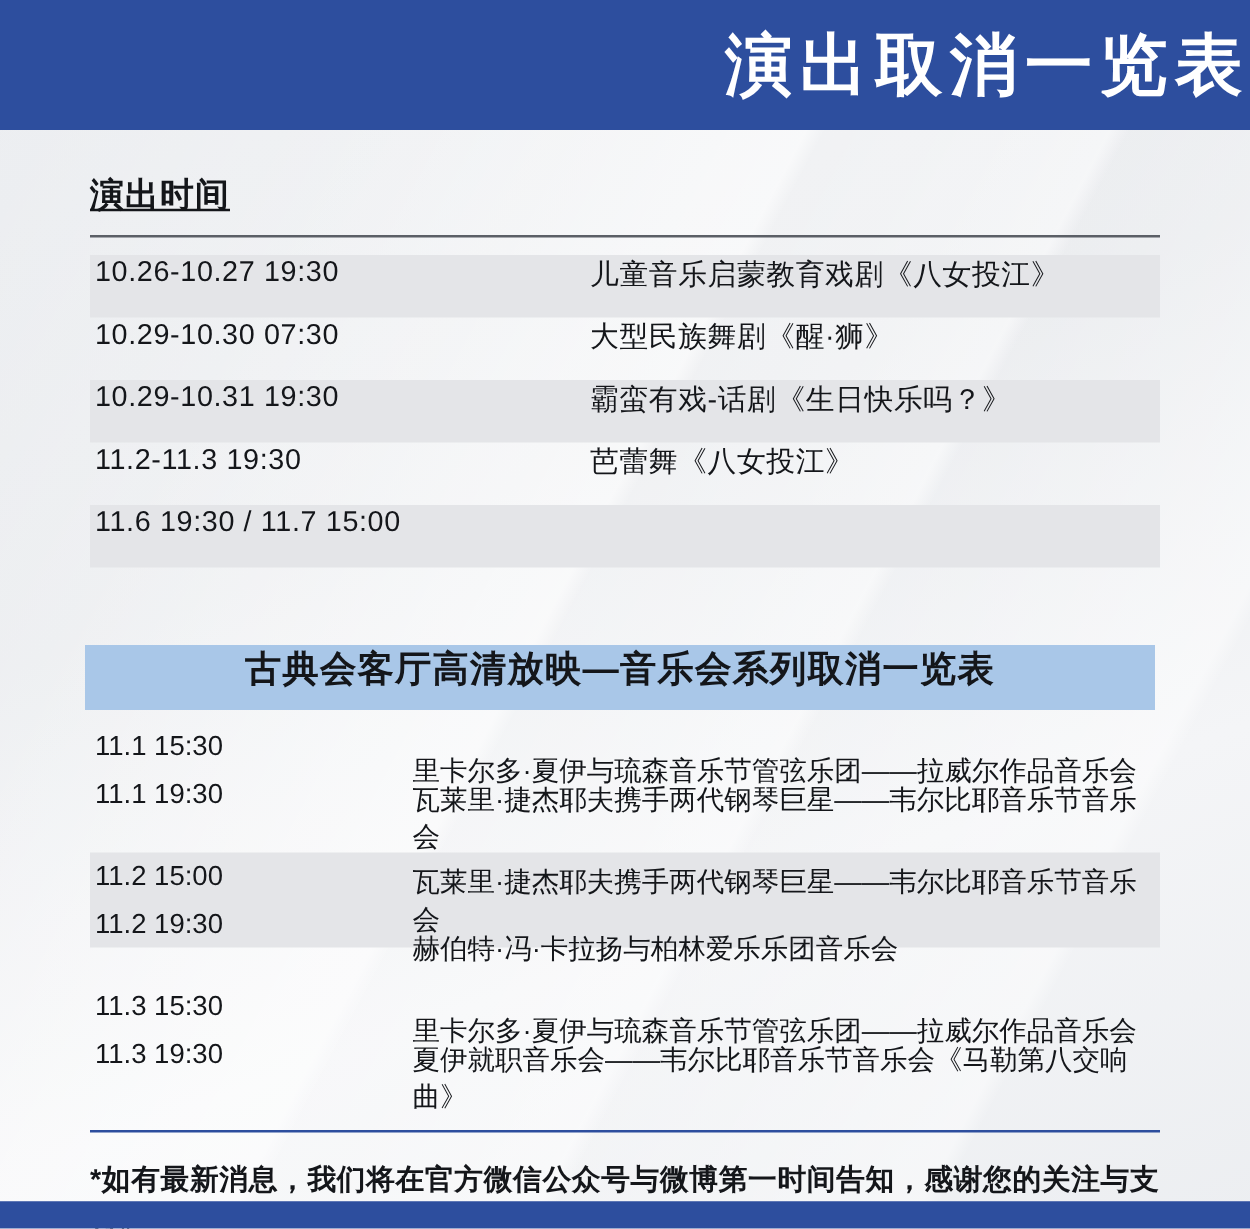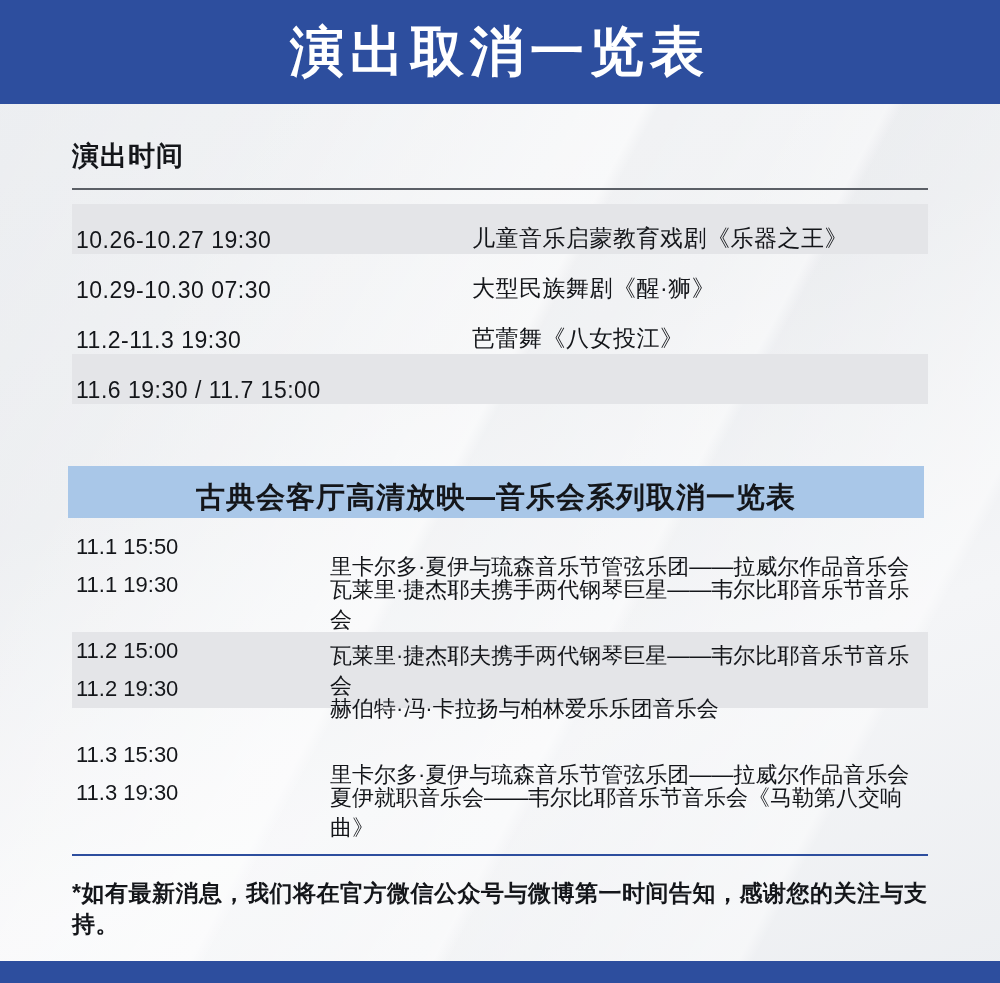--- a/index.html
+++ b/index.html
@@ -22,21 +22,21 @@
       linear-gradient(118deg, rgba(255,255,255,0) 20%, rgba(255,255,255,0.5) 62%, rgba(255,255,255,0) 63%),
       linear-gradient(118deg, rgba(255,255,255,0) 55%, rgba(255,255,255,0.45) 82%, rgba(255,255,255,0) 83%),
       linear-gradient(160deg, #eceef1 0%, #e9ebee 40%, #f4f5f7 70%, #eceef1 100%);
     overflow: hidden;
   }
   .header {
     height: 104px;
     background: #2d4e9e;
     display: flex;
     align-items: center;
-    justify-content: center;
+    justify-content: flex-end;
   }
   .header-title {
     color: #ffffff;
     font-size: 54px;
     font-weight: bold;
     letter-spacing: 6px;
   }
   .body-wrap {
     padding: 0 72px;
     box-sizing: border-box;
@@ -52,33 +52,34 @@
     align-items: flex-end;
     padding-bottom: 14px;
     border-bottom: 2px solid #5b5f66;
   }
   .t1-head .col-time {
     width: 350px;
     font-size: 27px;
     font-weight: bold;
     color: #14161a;
     letter-spacing: 1px;
+    text-decoration: underline;
   }
   .t1-head .col-name {
     flex: 1;
     font-size: 27px;
     font-weight: bold;
     color: #14161a;
     letter-spacing: 1px;
     text-align: left;
     padding-left: 92px;
   }
   .t1-row {
     display: flex;
-    align-items: flex-end;
+    align-items: flex-start;
     height: 50px;
   }
   .t1-row.shade { background: #e4e5e8; }
   .t1-row .c-time {
     width: 350px;
     font-size: 23px;
     color: #14161a;
     padding-left: 4px;
     box-sizing: border-box;
     letter-spacing: 0.5px;
@@ -95,21 +96,21 @@
 
   
   .section2 {
     margin-top: 62px;
     width: 856px;
   }
   .s2-banner {
     background: #a9c7e8;
     height: 52px;
     display: flex;
-    align-items: flex-end;
+    align-items: flex-start;
     justify-content: center;
     margin-left: -4px;
     width: 856px;
     box-sizing: border-box;
   }
   .s2-banner-text {
     font-size: 29px;
     font-weight: bold;
     color: #14161a;
     letter-spacing: 1px;
@@ -176,43 +177,47 @@
   <div class="body-wrap">
 
     <div class="table1">
       <div class="t1-head">
         <div class="col-time">演出时间</div>
       </div>
       <div class="spacer-rows"></div>
 
       <div class="t1-row shade">
         <div class="c-time">10.26-10.27  19:30</div>
-        <div class="c-name">儿童音乐启蒙教育戏剧《乐器之王》</div>
+        <div class="c-name">儿童音乐启蒙教育戏剧《八女投江》</div>
       </div>
       <div class="t1-row">
         <div class="c-time">10.29-10.30  07:30</div>
         <div class="c-name">大型民族舞剧《醒·狮》</div>
       </div>
+      <div class="t1-row shade">
+        <div class="c-time">10.29-10.31  19:30</div>
+        <div class="c-name">霸蛮有戏-话剧《生日快乐吗？》</div>
+      </div>
       <div class="t1-row">
         <div class="c-time">11.2-11.3  19:30</div>
         <div class="c-name">芭蕾舞《八女投江》</div>
       </div>
       <div class="t1-row shade">
         <div class="c-time">11.6  19:30 / 11.7  15:00</div>
       </div>
     </div>
 
     <div class="section2">
       <div class="s2-banner">
         <div class="s2-banner-text">古典会客厅高清放映—音乐会系列取消一览表</div>
       </div>
 
       <div class="s2-group">
         <div class="s2-row">
-          <div class="c-time">11.1   15:50</div>
+          <div class="c-time">11.1   15:30</div>
           <div class="c-name">里卡尔多·夏伊与琉森音乐节管弦乐团——拉威尔作品音乐会</div>
         </div>
         <div class="s2-row">
           <div class="c-time">11.1   19:30</div>
           <div class="c-name">瓦莱里·捷杰耶夫携手两代钢琴巨星——韦尔比耶音乐节音乐会</div>
         </div>
       </div>
 
       <div class="s2-gap"></div>
 

